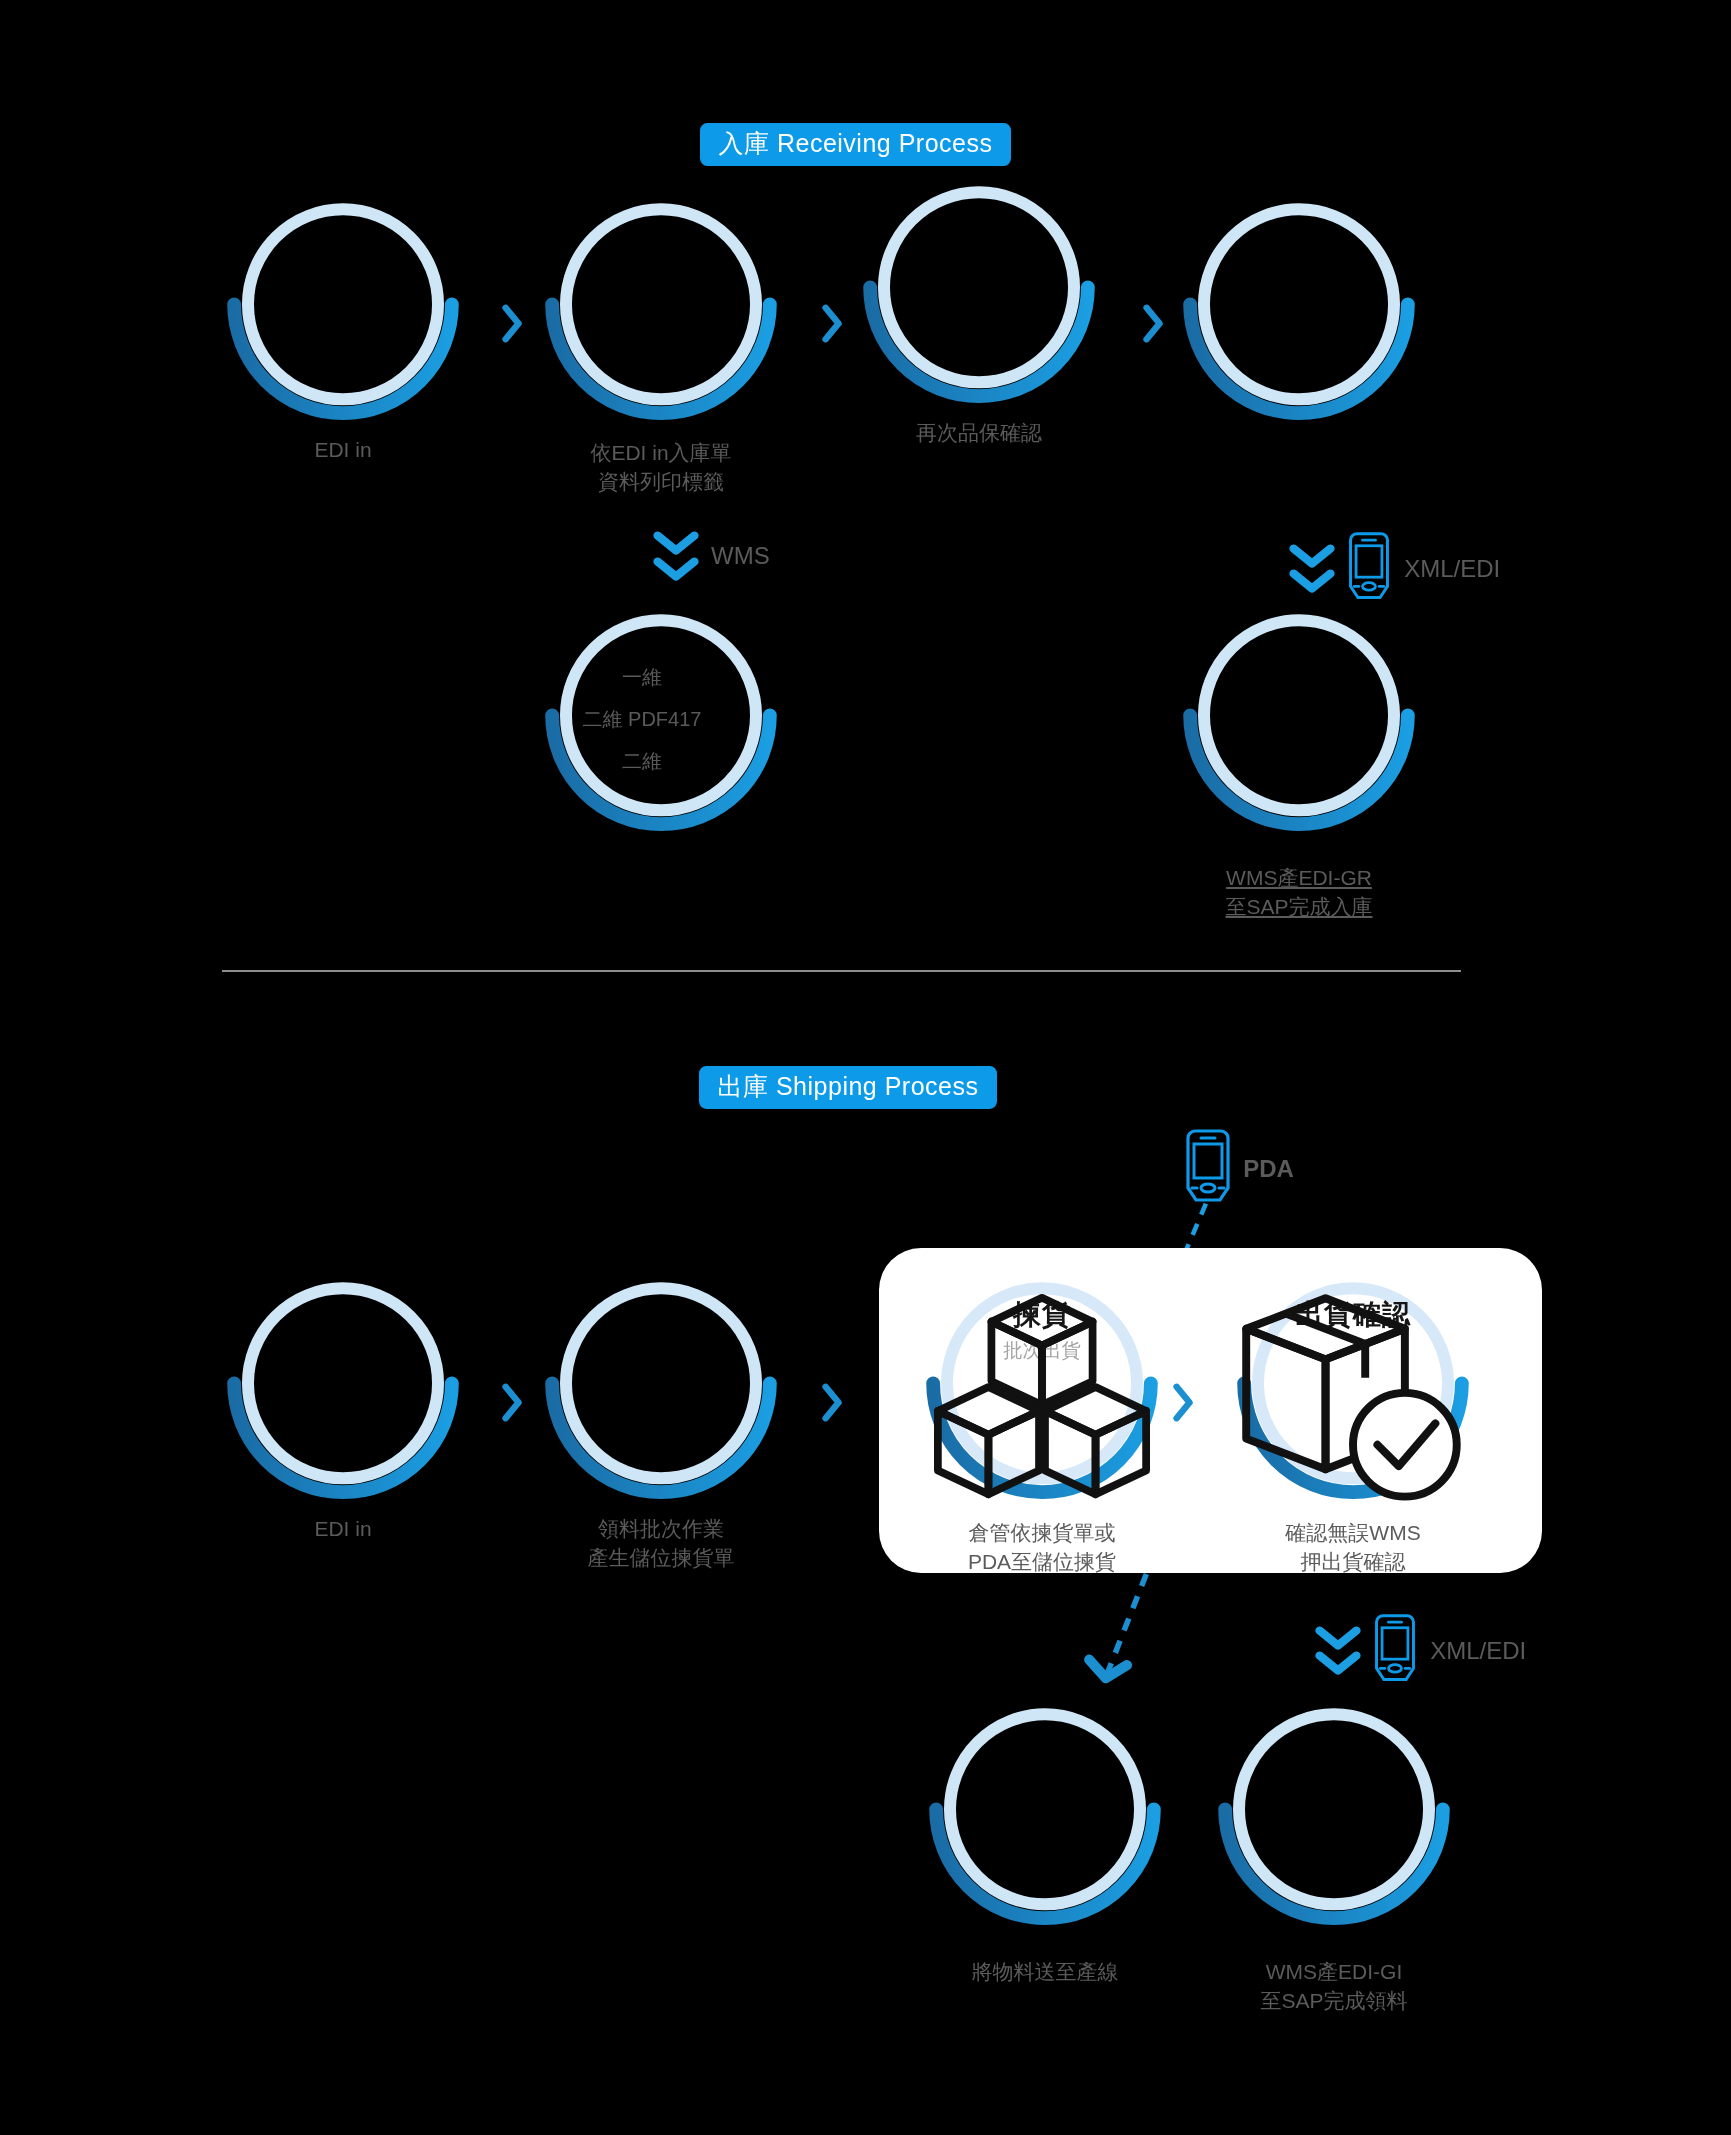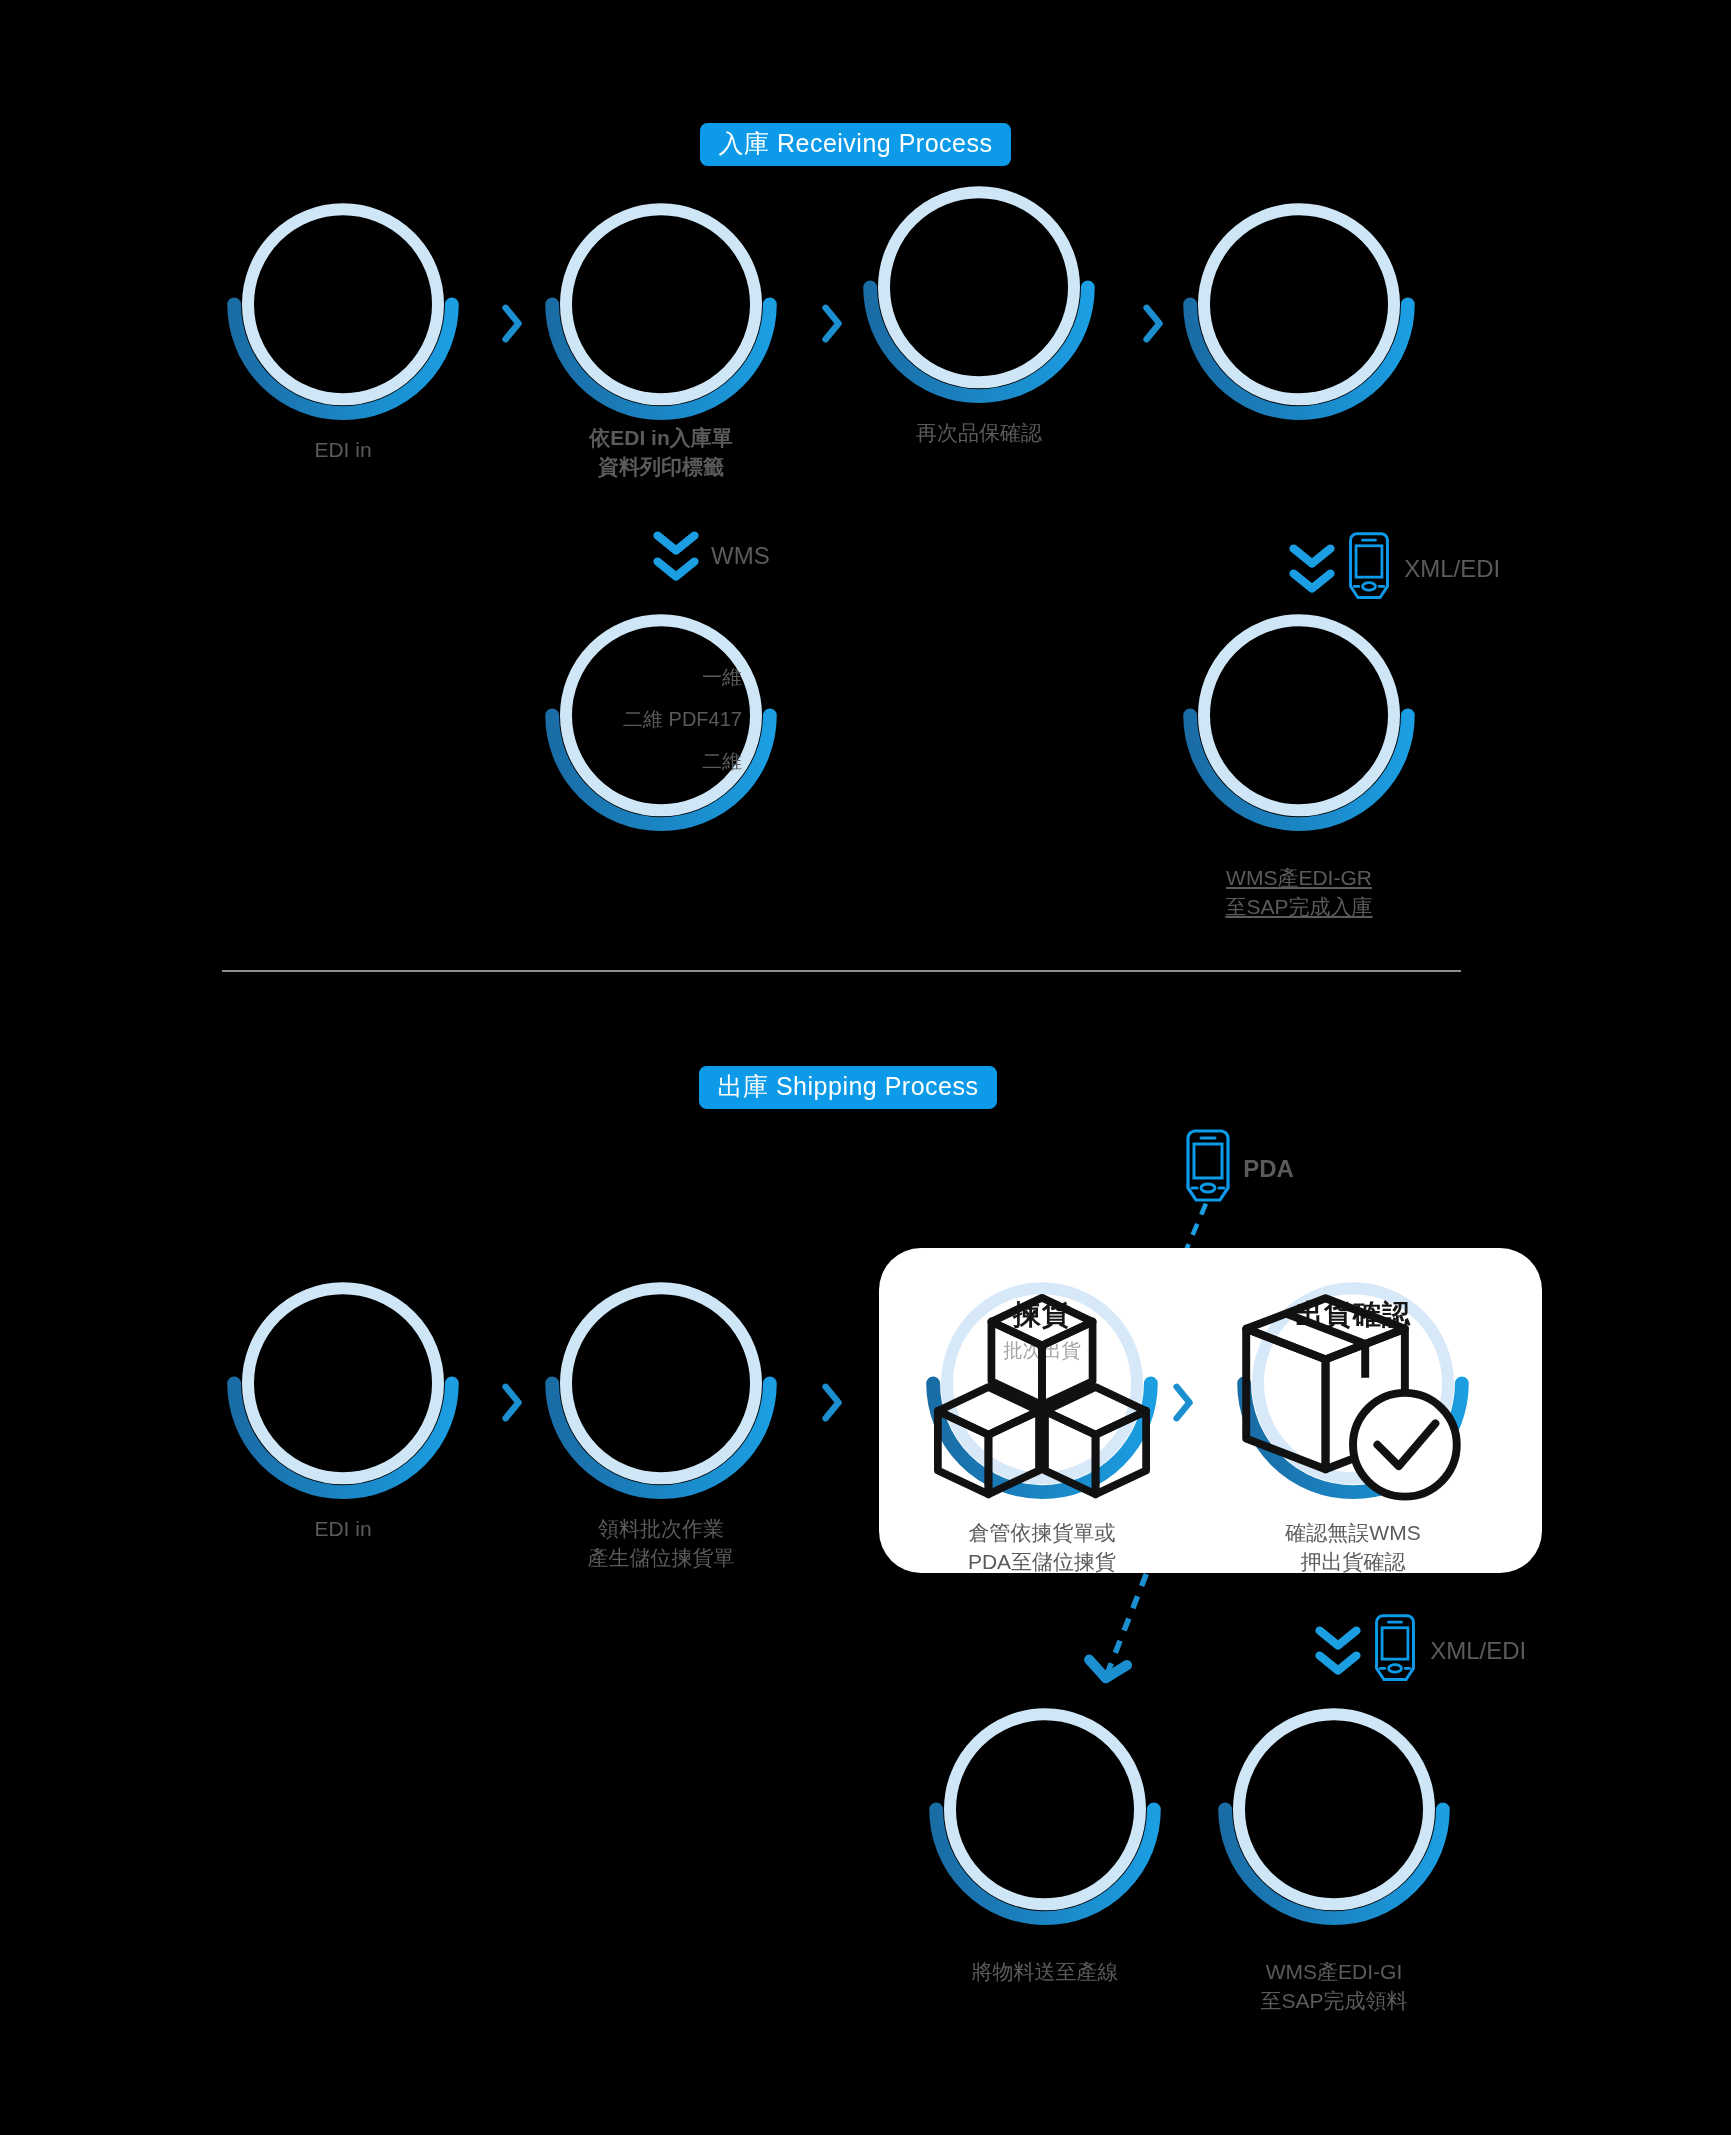--- a/index.html
+++ b/index.html
@@ -27,21 +27,21 @@
     color:#5b5b5b;
   }
 
   
   .ringcontent{
     position:absolute;left:0;top:0;width:100%;height:100%;
     display:flex;flex-direction:column;align-items:center;justify-content:center;
   }
   .bc-list{font-size:20px;line-height:2.1;color:#5a5a5a;text-align:right;
            width:100%;padding-right:16%;box-sizing:border-box;}
-  .bc-list div{white-space:nowrap;}
+  .bc-list div{white-space:nowrap;text-align:center;}
 
   .card-title{font-size:28px;color:#161616;font-weight:bold;letter-spacing:0.9px;margin-top:3.7px;}
   .card-sub{font-size:19.4px;color:#a3a3a3;margin-top:3.7px;}
 
   
   .chev{position:absolute;}
   .chev svg{display:block;overflow:visible;}
 
   
   .downgrp{position:absolute;display:flex;align-items:center;}
@@ -91,21 +91,21 @@
   </div>
 
   <div class="node" style="left:542px;top:189px;width:238px;height:238px;">
     <div class="ring">
       <svg viewBox="0 0 258 258">
         <circle cx="129" cy="125" r="103" fill="none" stroke="#cfe6f7" stroke-width="13"></circle>
         <path d="M11,125 A118,118 0 0 0 247,125" fill="none" stroke="url(#g1)" stroke-width="15" stroke-linecap="round"></path>
       </svg>
       <div class="ringcontent"></div>
     </div>
-    <div class="nodelabel" style="top:235px;font-weight:bold;">
+    <div class="nodelabel" style="top:250px;">
       <div>依EDI in入庫單</div>
       <div>資料列印標籤</div>
     </div>
   </div>
 
   <div class="chev" style="left:821px;top:303px;">
     <svg width="24" height="41" viewBox="0 0 26 44">
         <path d="M5,5 L19,22 L5,39" fill="none" stroke="#1b8fd0" stroke-width="7" stroke-linecap="round" stroke-linejoin="round"></path>
       </svg>
   </div>

